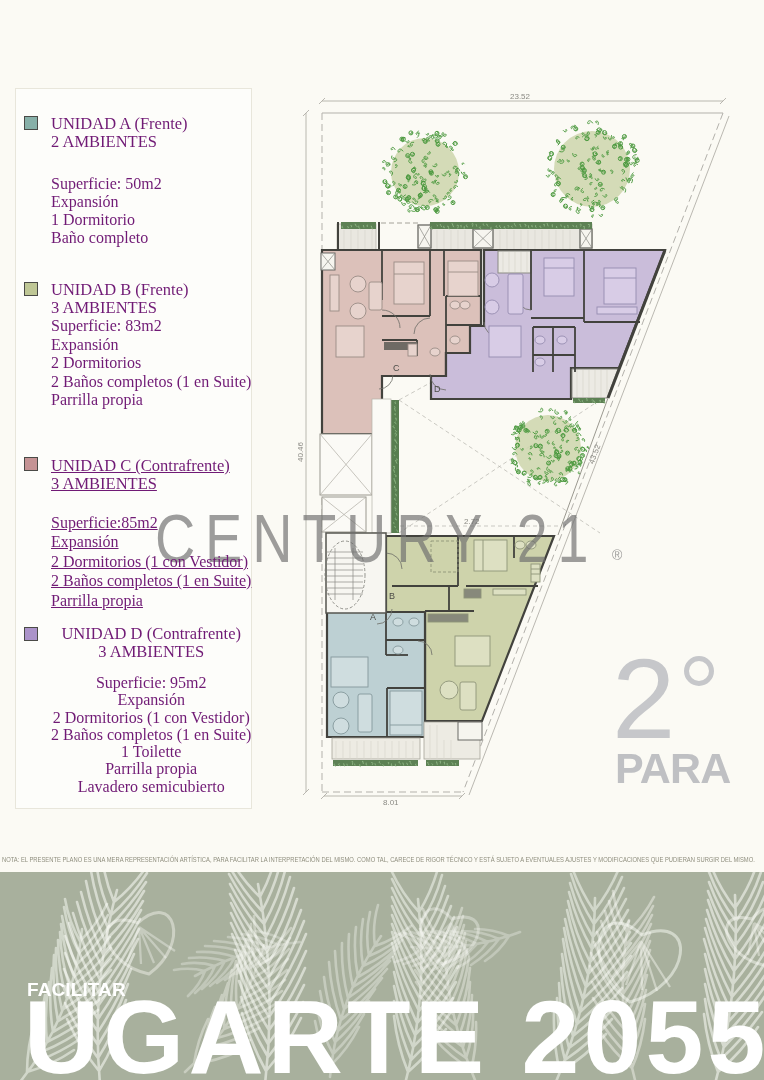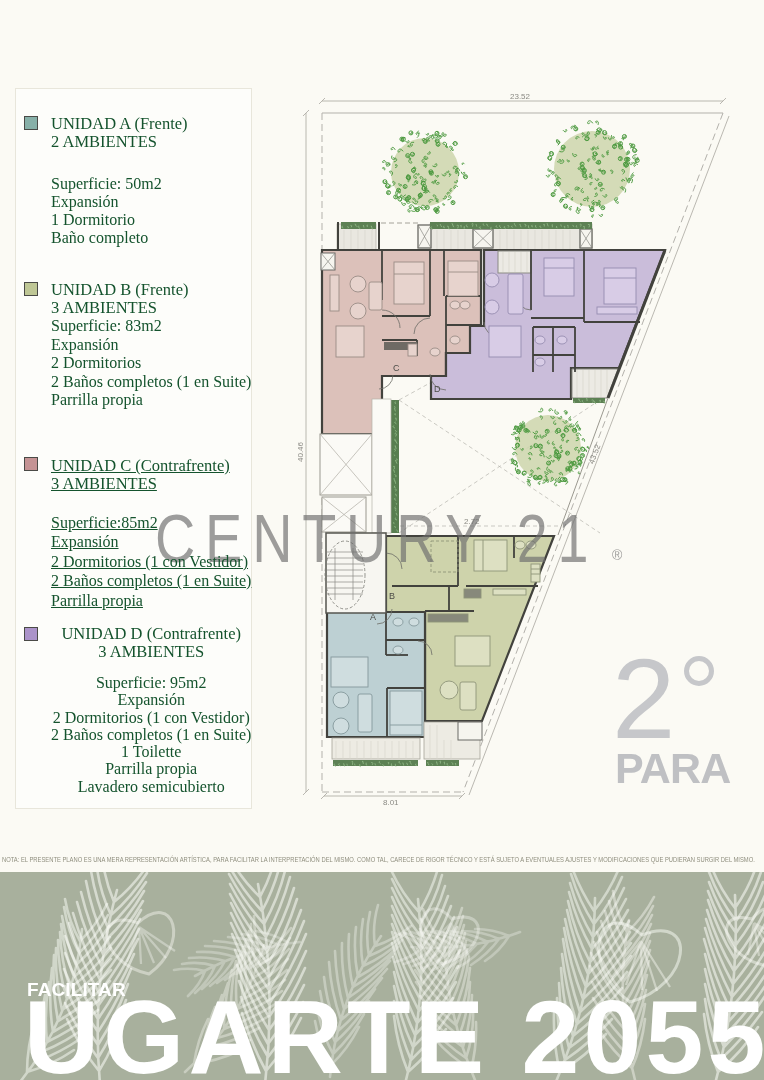--- a/index.html
+++ b/index.html
@@ -1,21 +1,21 @@
 <!DOCTYPE html>
 <html><head>
 <meta charset="utf-8">
 <style>
   html,body{margin:0;padding:0;}
   body{width:764px;height:1080px;position:relative;background:#fbfaf4;overflow:hidden;
        font-family:"Liberation Sans",sans-serif;}
   #legendbox{position:absolute;left:15px;top:88px;width:237px;height:721px;
     background:#fdfdfa;border:1px solid #e8e6db;box-sizing:border-box;z-index:1;}
   #plansvg{position:absolute;left:0;top:0;z-index:2;}
-  .leg{position:absolute;z-index:3;font-family:"Liberation Serif",serif;color:#14532d;
+  .leg{position:absolute;z-index:3;font-family:"Liberation Serif",serif;color:#701a75;
        font-size:16px;line-height:18px;}
   .leg .t{font-size:16.5px;}
   .sq{position:absolute;width:12px;height:12px;border:1.5px solid #4a4a46;z-index:3;}
   #floor2{position:absolute;left:612px;top:642px;z-index:3;color:#c6c7ca;
       font-size:114px;line-height:114px;}
   #deg{position:absolute;left:684px;top:656px;width:20px;height:20px;border:5px solid #c6c7ca;
       border-radius:50%;z-index:3;}
   #piso{position:absolute;left:615px;top:747px;z-index:3;color:#bfc0c3;
       font-size:43px;line-height:43px;font-weight:bold;letter-spacing:-0.8px;}
   #nota{position:absolute;left:2px;top:855px;z-index:3;color:#8f8e7e;

